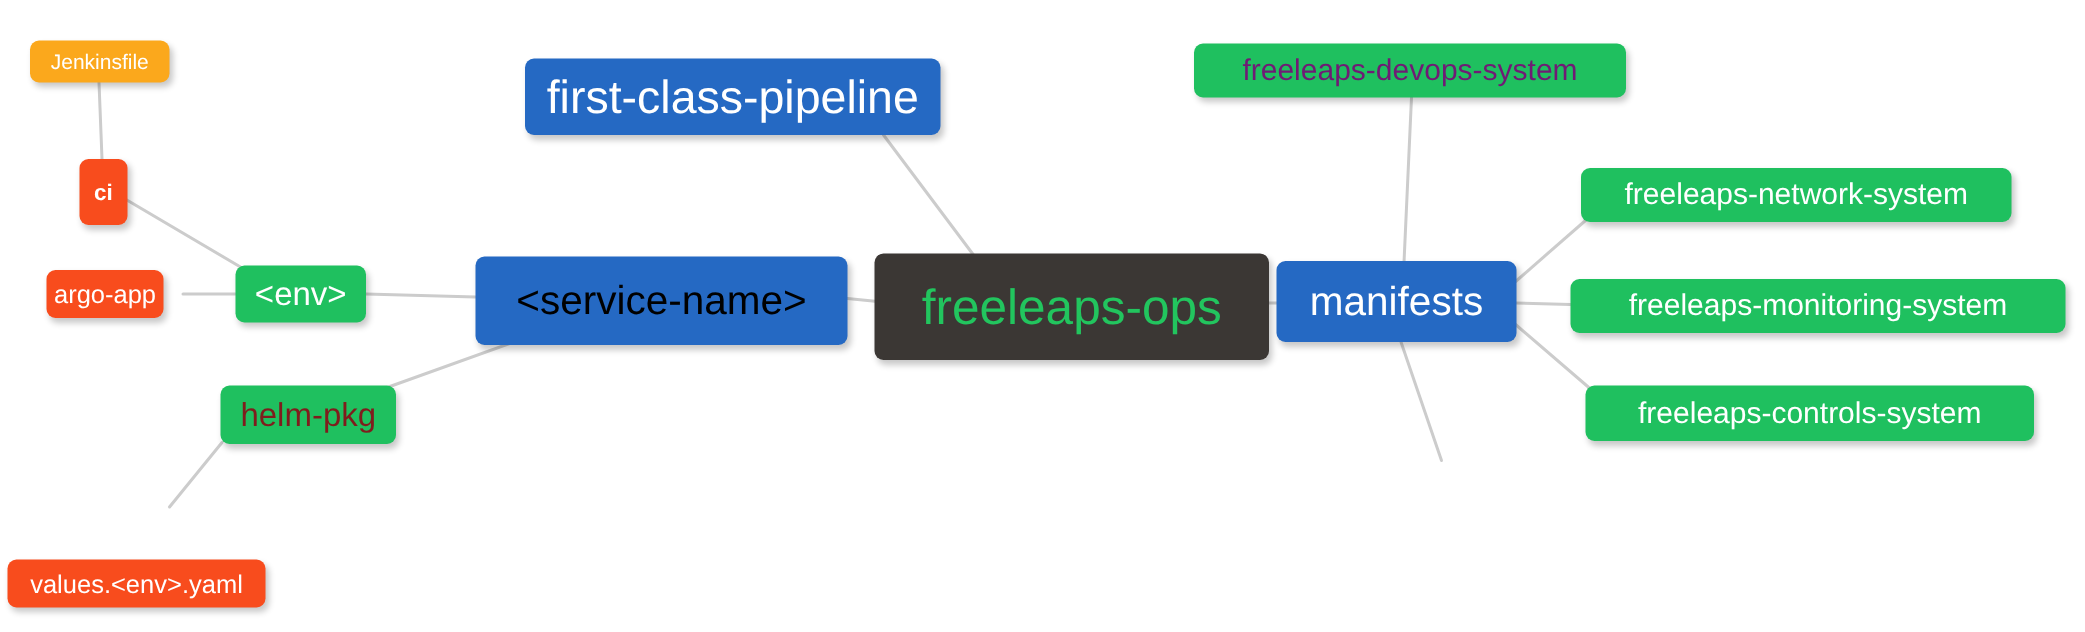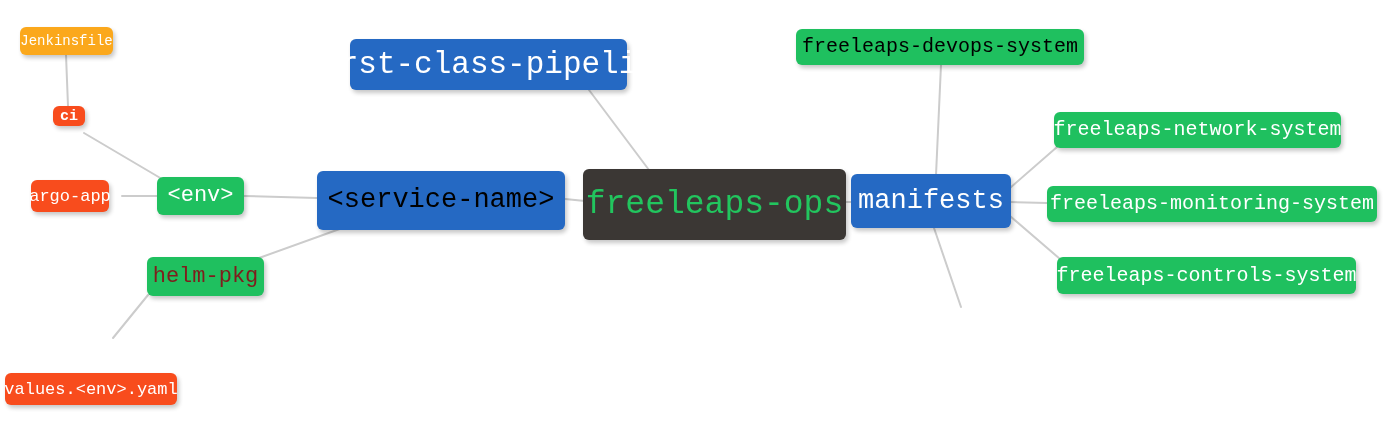--- a/index.html
+++ b/index.html
@@ -33,21 +33,20 @@
     display: flex;
     align-items: center;
     justify-content: center;
     color: #ffffff;
     border-radius: 6px;
     box-shadow: 2px 3px 4px rgba(0,0,0,0.22);
     white-space: nowrap;
     cursor: pointer;
     box-sizing: border-box;
     line-height: 1;
-    font-family: Liberation Mono, monospace;
   }
 </style>
 </head>
 <body>
 
 <div id="canvas">
 
   <svg id="edges">
     <line class="edge" x1="66" y1="55" x2="68" y2="106" stroke="#cccccc"></line>
     <line class="edge" x1="84" y1="133" x2="162" y2="179" stroke="#cccccc"></line>
@@ -60,39 +59,39 @@
     <line class="edge" x1="844" y1="202" x2="852" y2="202" stroke="#cccccc"></line>
     <line class="edge" x1="936" y1="175" x2="941" y2="65" stroke="#cccccc"></line>
     <line class="edge" x1="1010" y1="188" x2="1057" y2="147" stroke="#cccccc"></line>
     <line class="edge" x1="1010" y1="202" x2="1047" y2="203" stroke="#cccccc"></line>
     <line class="edge" x1="1010" y1="216" x2="1060" y2="259" stroke="#cccccc"></line>
     <line class="edge" x1="934" y1="228" x2="961" y2="307" stroke="#cccccc"></line>
   </svg>
 
   <div class="node" style="left: 20px; top: 27px; width: 93px; height: 28px; font-size: 14px; background: rgb(251, 168, 28); color: rgb(255, 255, 255);">Jenkinsfile</div>
 
-  <div class="node" style="left: 53px; top: 106px; width: 32px; height: 20px; font-size: 15px; font-weight: bold; background: rgb(248, 76, 29); color: rgb(255, 255, 255);">ci</div>
+  <div class="node" style="left: 53px; top: 106px; width: 32px; height: 44px; font-size: 15px; font-weight: bold; background: rgb(248, 76, 29); color: rgb(255, 255, 255);">ci</div>
 
   <div class="node" style="left: 31px; top: 180px; width: 78px; height: 32px; font-size: 17px; background: rgb(248, 76, 29); color: rgb(255, 255, 255);">argo-app</div>
 
   <div class="node" style="left: 157px; top: 177px; width: 87px; height: 38px; font-size: 22px; background: rgb(31, 192, 95); color: rgb(255, 255, 255);">&lt;env&gt;</div>
 
   <div class="node" style="left: 147px; top: 257px; width: 117px; height: 39px; font-size: 22px; background: rgb(31, 192, 95); color: #7f1d1d;">helm-pkg</div>
 
   <div class="node" style="left: 5px; top: 337px; width: 172px; height: 32px; font-size: 17px; background: rgb(248, 76, 29); color: rgb(255, 255, 255); margin-top: 36px;">values.&lt;env&gt;.yaml</div>
 
   <div class="node" style="left: 314px; top: 39px; width: 277px; height: 51px; font-size: 31px; background: rgb(37, 105, 195); color: rgb(255, 255, 255); margin-left: 36px;">first-class-pipeline</div>
 
   <div class="node" style="left: 317px; top: 171px; width: 248px; height: 59px; font-size: 27px; background: rgb(37, 105, 195); color: #000000;">&lt;service-name&gt;</div>
 
   <div class="node" style="left: 583px; top: 169px; width: 263px; height: 71px; font-size: 33px; background: rgb(59, 55, 52); color: #22c55e;">freeleaps-ops</div>
 
   <div class="node" style="left: 851px; top: 174px; width: 160px; height: 54px; font-size: 27px; background: rgb(37, 105, 195); color: rgb(255, 255, 255);">manifests</div>
 
-  <div class="node" style="left: 796px; top: 29px; width: 288px; height: 36px; font-size: 20px; background: rgb(31, 192, 95); color: #000000;">freeleaps-devops-system</div>
+  <div class="node" style="left: 796px; top: 29px; width: 288px; height: 36px; font-size: 20px; background: rgb(31, 192, 95); color: #701a75;">freeleaps-devops-system</div>
 
   <div class="node" style="left: 1054px; top: 112px; width: 287px; height: 36px; font-size: 20px; background: rgb(31, 192, 95); color: rgb(255, 255, 255);">freeleaps-network-system</div>
 
   <div class="node" style="left: 1047px; top: 186px; width: 330px; height: 36px; font-size: 20px; background: rgb(31, 192, 95); color: rgb(255, 255, 255);">freeleaps-monitoring-system</div>
 
   <div class="node" style="left: 1057px; top: 257px; width: 299px; height: 37px; font-size: 20px; background: rgb(31, 192, 95); color: rgb(255, 255, 255);">freeleaps-controls-system</div>
 
 
 </div>
 

